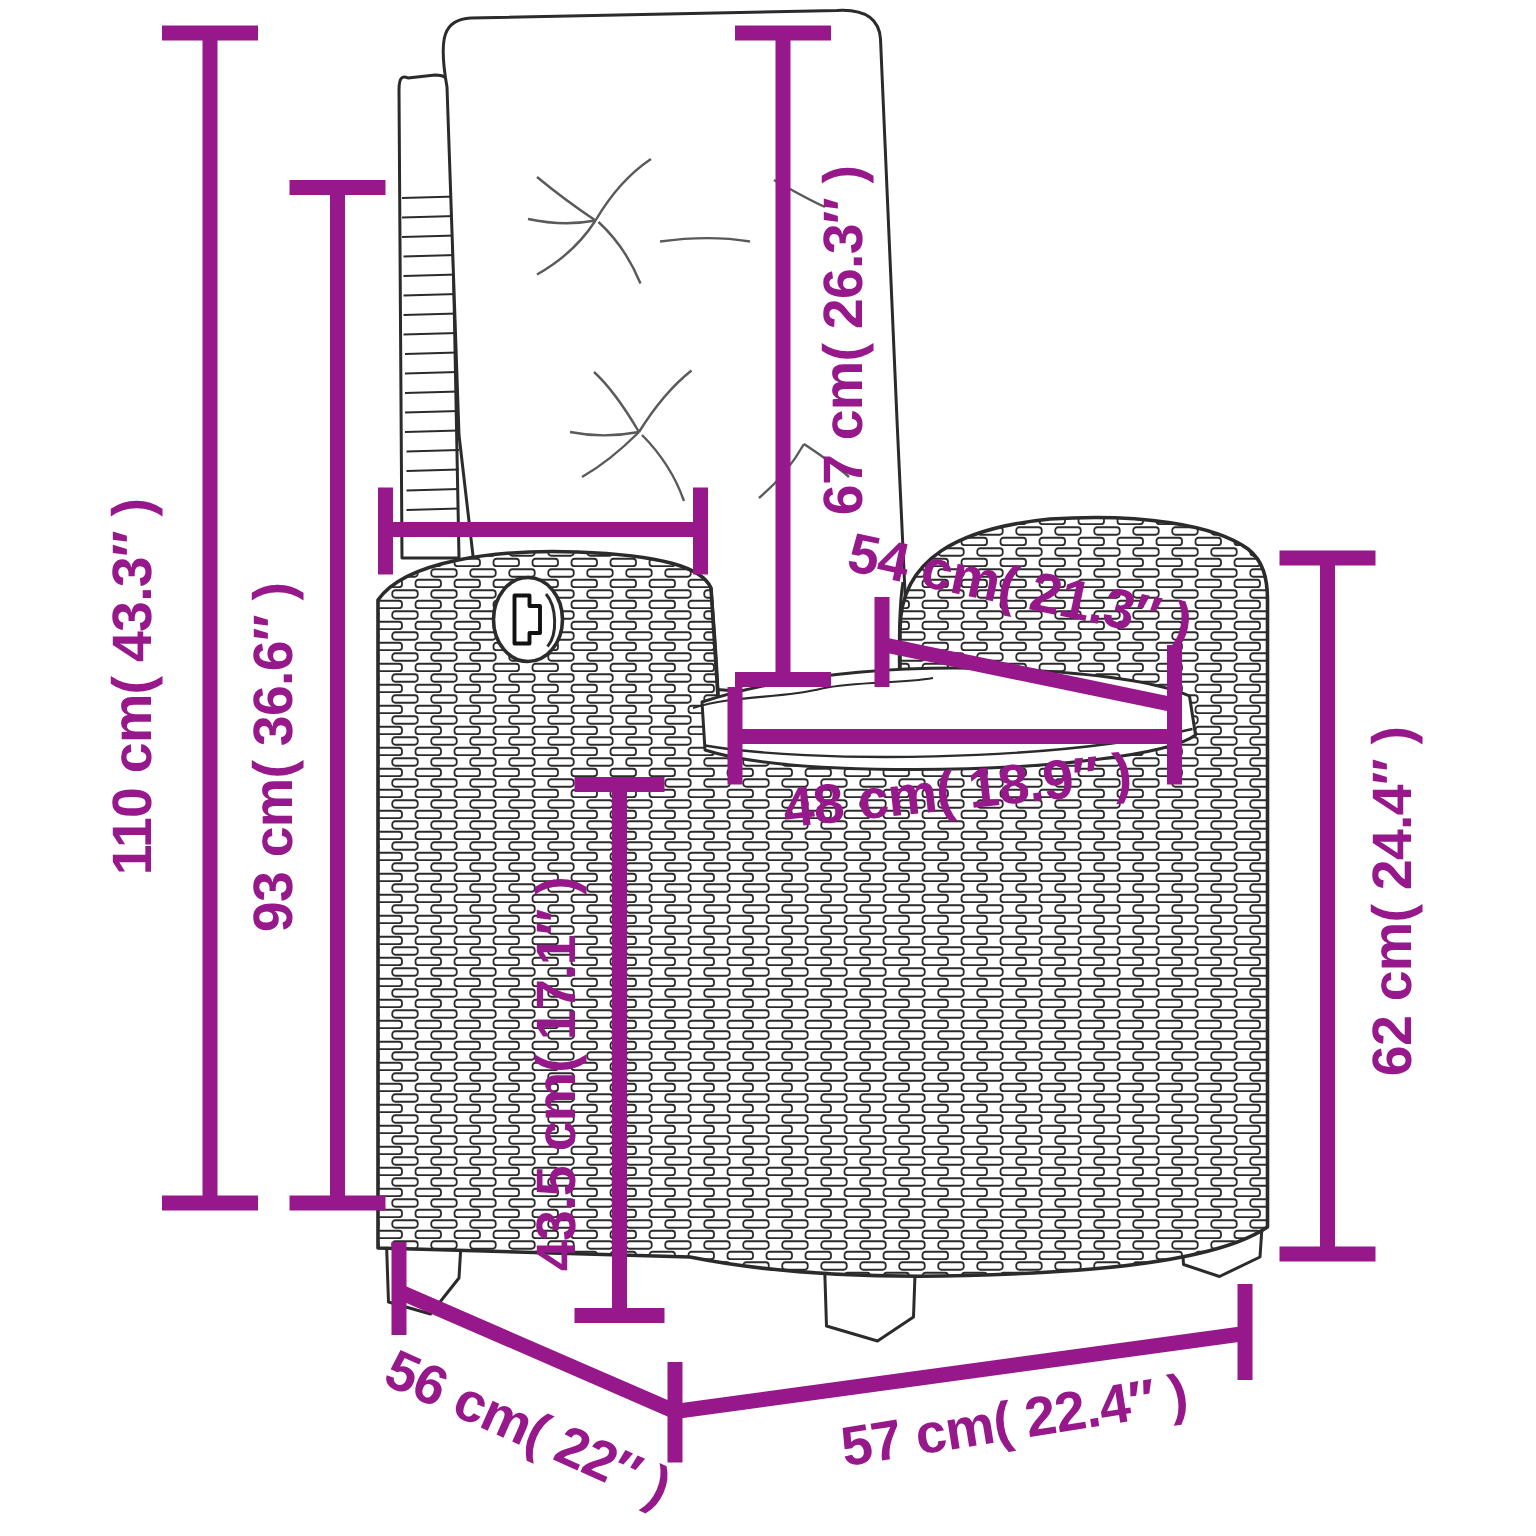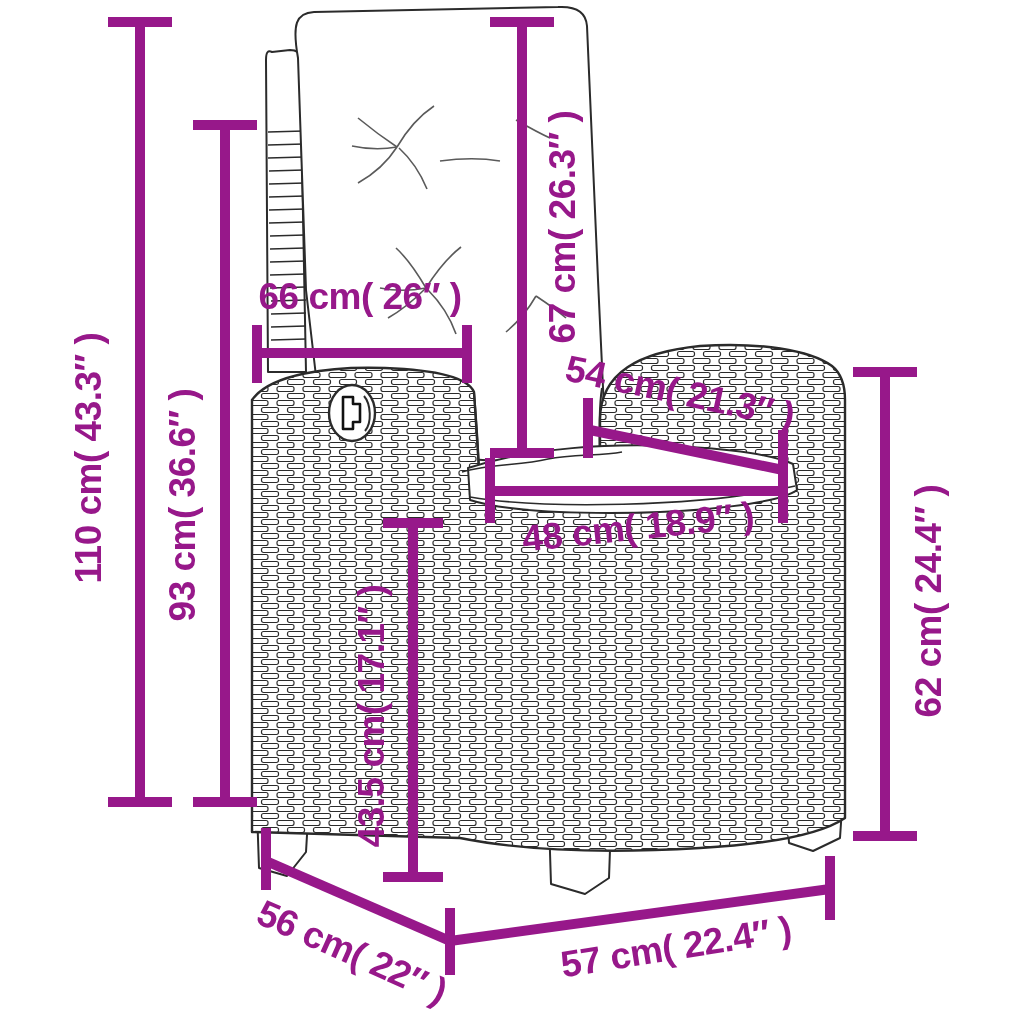--- a/index.html
+++ b/index.html
@@ -181,21 +181,20 @@
         <path d="M 450,941 L 830,889"></path>
           <path d="M 830,856 V 920"></path>
       </g>
     </g>
   </svg>
 
   <div class="dim-label" style="left:88px;  top:458px; --r:-90deg">110 cm( 43.3″ )</div>
 
   <div class="dim-label" style="left:182px; top:505px; --r:-90deg">93 cm( 36.6″ )</div>
 
-  <div class="dim-label" style="left:360px; top:296px; --r:0deg">66 cm( 26″ )</div>
 
   <div class="dim-label" style="left:562px; top:227px; --r:-90deg">67 cm( 26.3″ )</div>
 
   <div class="dim-label" style="left:680px; top:392px; --r:12deg">54 cm( 21.3″ )</div>
 
   <div class="dim-label" style="left:638px; top:527px; --r:-6deg">48 cm( 18.9″ )</div>
 
   <div class="dim-label" style="left:371px; top:716px; --r:-90deg">43.5 cm( 17.1″ )</div>
 
   <div class="dim-label" style="left:928px; top:601px; --r:-90deg">62 cm( 24.4″ )</div>

